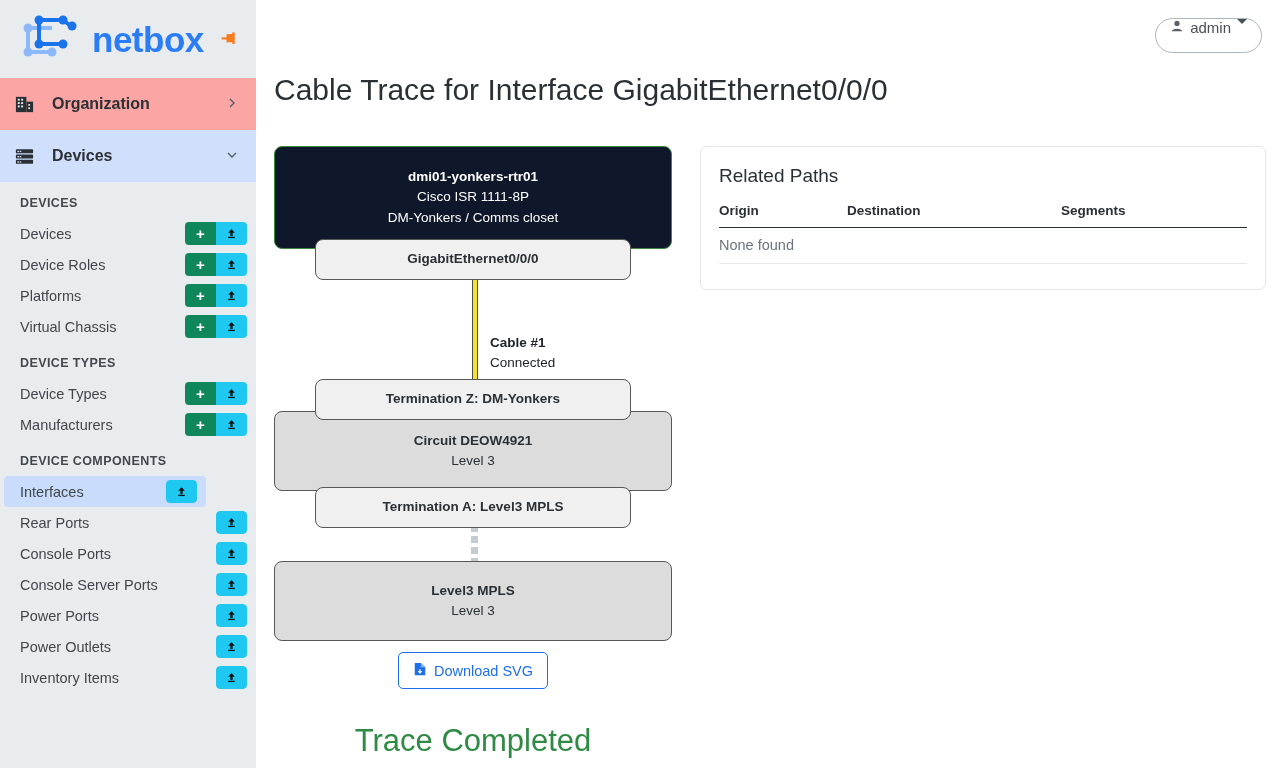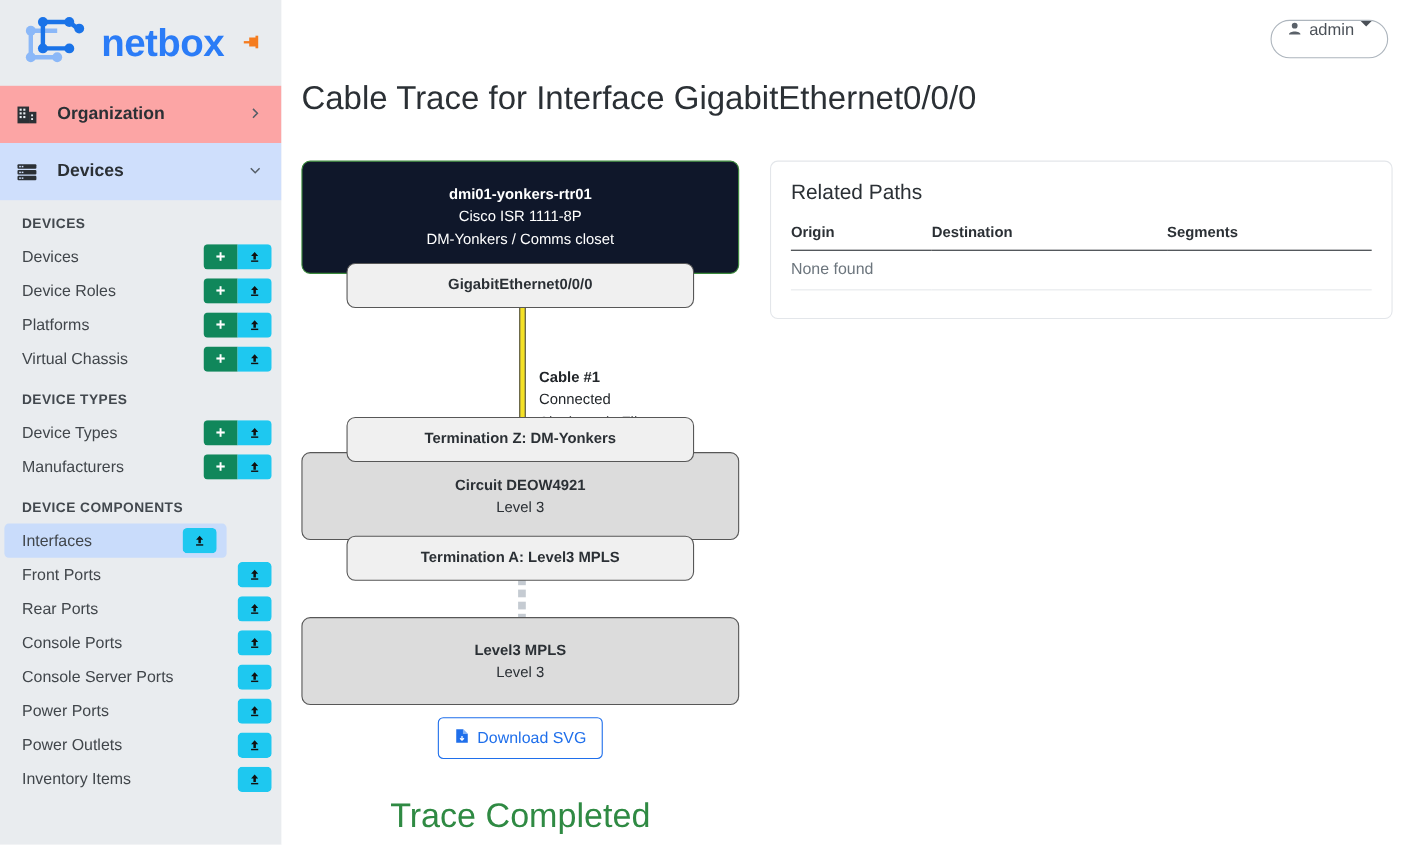--- a/index.html
+++ b/index.html
@@ -380,31 +380,20 @@
           <div class="btn-pair">
             <div class="mini-btn imp solo">
               <svg viewBox="0 0 16 16" width="13" height="13">
                 <path d="M8 2.5 L12 7 H9.4 V11 H6.6 V7 H4 Z" fill="#111"></path>
                 <rect x="4" y="12" width="8" height="1.6" fill="#111"></rect>
               </svg>
             </div>
           </div>
         </div>
         <div class="nav-item">
-          <span class="label">Front Ports</span>
-          <div class="btn-pair">
-            <div class="mini-btn imp solo">
-              <svg viewBox="0 0 16 16" width="13" height="13">
-                <path d="M8 2.5 L12 7 H9.4 V11 H6.6 V7 H4 Z" fill="#111"></path>
-                <rect x="4" y="12" width="8" height="1.6" fill="#111"></rect>
-              </svg>
-            </div>
-          </div>
-        </div>
-        <div class="nav-item">
           <span class="label">Rear Ports</span>
           <div class="btn-pair">
             <div class="mini-btn imp solo">
               <svg viewBox="0 0 16 16" width="13" height="13">
                 <path d="M8 2.5 L12 7 H9.4 V11 H6.6 V7 H4 Z" fill="#111"></path>
                 <rect x="4" y="12" width="8" height="1.6" fill="#111"></rect>
               </svg>
             </div>
           </div>
         </div>

